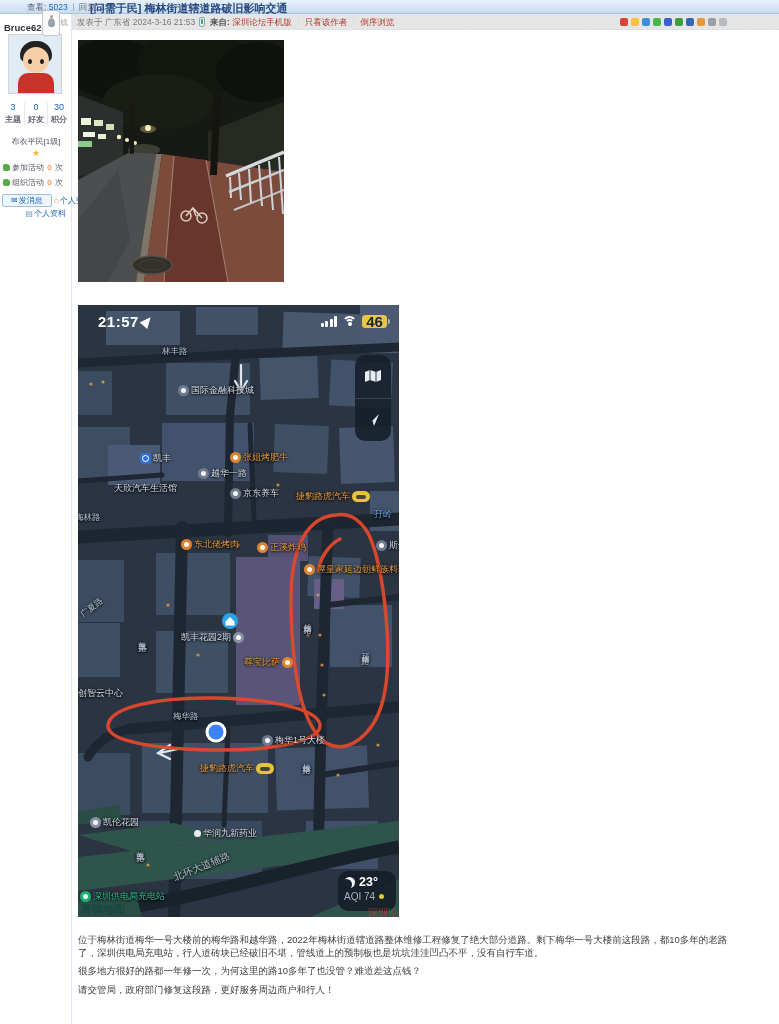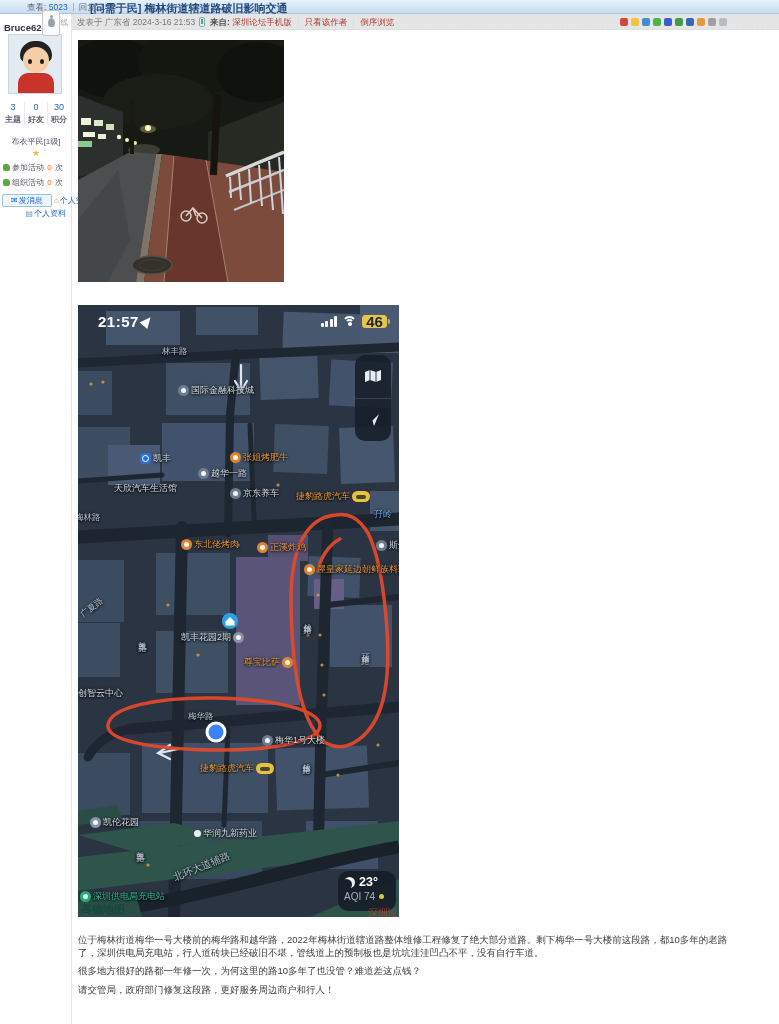--- a/index.html
+++ b/index.html
@@ -437,21 +437,21 @@
         </div>
         <div class="poi roadv" style="left: 224px; top: 312px;">
           <span>越华路</span>
         </div>
         <div class="poi roadv" style="left: 282px; top: 342px;">
           <span>越华一路</span>
         </div>
         <div class="poi white" style="left: 0px; top: 382px;">
           <span>创智云中心</span>
         </div>
-        <div class="poi road" style="left: 110px; top: 406px; text-align: center;">
+        <div class="poi road" style="left: 95px; top: 406px; text-align: center;">
           <span>梅华路</span>
         </div>
         <div class="poi white" style="left: 184px; top: 429px;">
           <span class="pin building"></span>
           <span>梅华1号大楼</span>
         </div>
         <div class="poi orange" style="left: 122px; top: 457px;">
           <span>捷豹路虎汽车</span>
           <span class="pin car"></span>
         </div>

